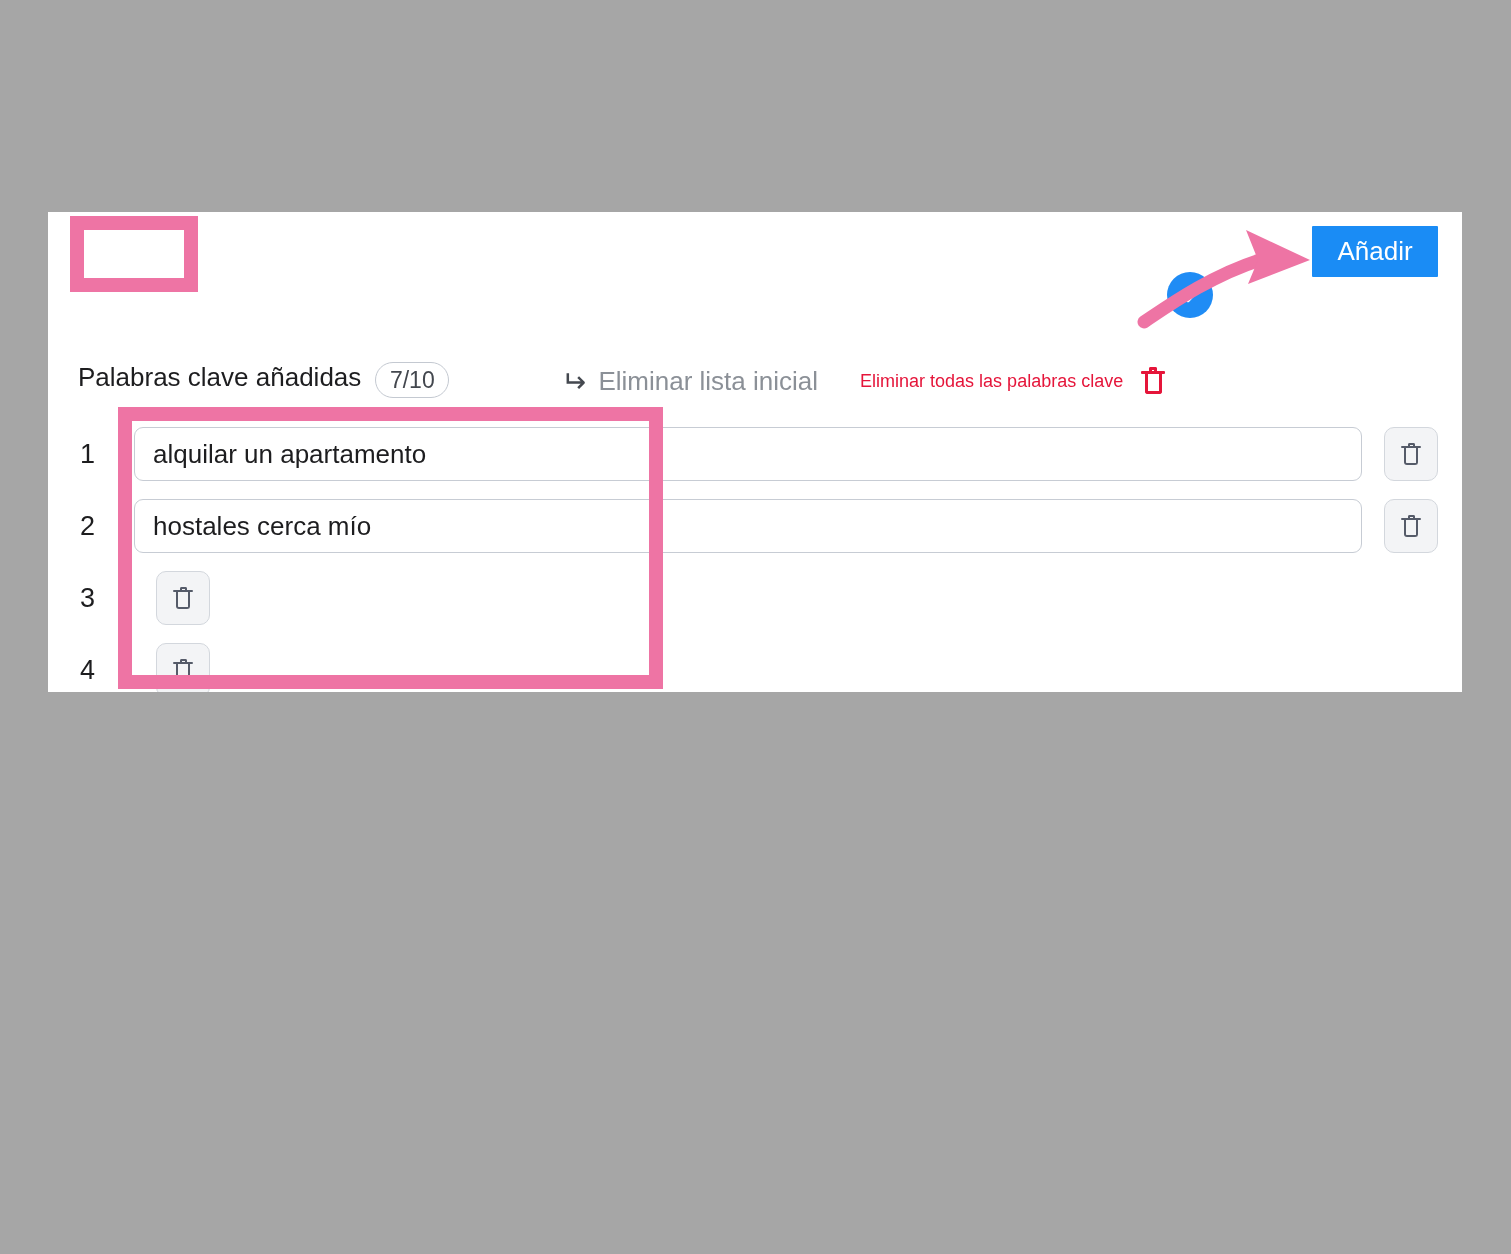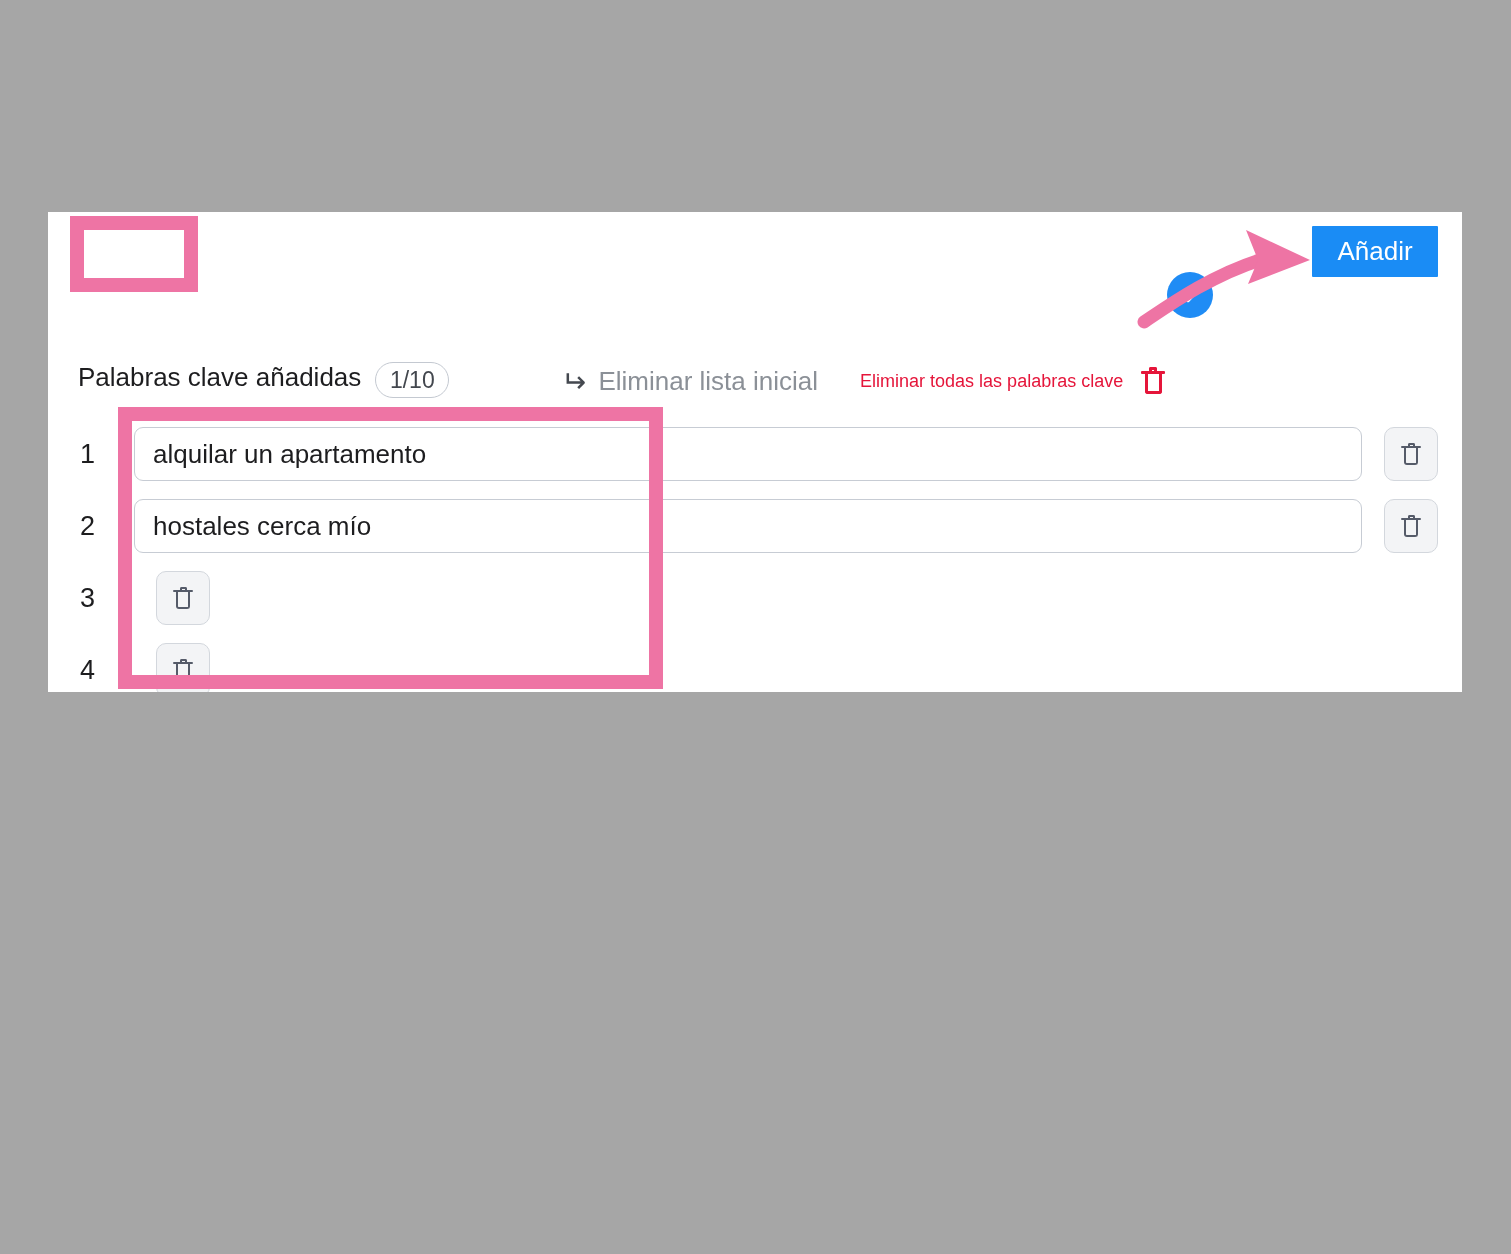--- a/index.html
+++ b/index.html
@@ -423,21 +423,21 @@
     <button class="add-button">Añadir</button>
   </div>
   <div class="check-badge">
     <svg width="26" height="26" viewBox="0 0 26 26" aria-hidden="true">
       <path d="M6 13.5 L11 18.5 L20.5 8" fill="none" stroke="#ffffff" stroke-width="3.4" stroke-linecap="round" stroke-linejoin="round"></path>
     </svg>
   </div>
 
   <div class="list-toolbar">
     <span class="added-label">Palabras clave añadidas</span>
-    <span class="count-pill">1/10</span>
+    <span class="count-pill">7/10</span>
     <span class="restore-link">
       <span class="restore-icon">↵</span>
       <span>Eliminar lista inicial</span>
     </span>
     <span class="delete-all-link">
       <span>Eliminar todas las palabras clave</span>
       <span class="trash-glyph big">
           <span class="handle"></span>
         </span>
     </span>

